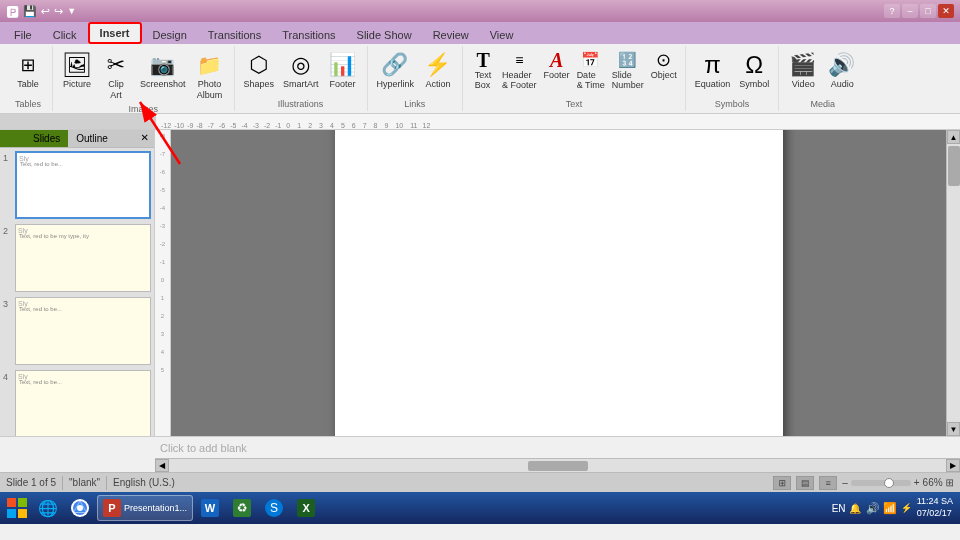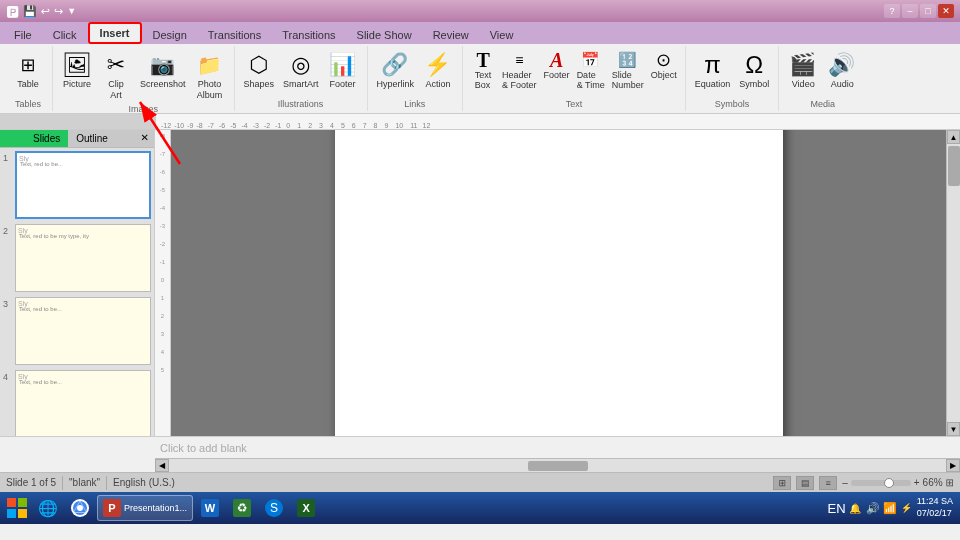--- a/index.html
+++ b/index.html
@@ -149,21 +149,21 @@
       border-right: 1px solid #ccc;
       display: flex;
       flex-direction: column;
     }
     .panel-tabs-row {
       display: flex;
       background: #c8c8c8;
       border-bottom: 1px solid #bbb;
     }
     .pt { padding: 3px 8px; font-size: 10px; cursor: pointer; }
-    .pt.active { background: #22c55e; padding-left: 33px; }
+    .pt.active { background: #4d7c0f; padding-left: 33px; }
     .pt-close { margin-left: auto; padding: 2px 5px; cursor: pointer; font-size: 10px; }
     .slides-scroll {
       flex: 1;
       overflow-y: auto;
       padding: 3px 3px 3px 3px;
     }
     .s-item { display: flex; align-items: flex-start; margin-bottom: 5px; cursor: pointer; }
     .s-num { font-size: 9px; color: #666; min-width: 12px; padding-top: 2px; }
     .s-label { font-size: 7px; color: #aaa; position: absolute; top: 2px; left: 2px; }
     .s-thumb {
@@ -606,21 +606,21 @@
   <div class="tb-app">
     <div class="tb-icon-box" style="background:#2e7d32;color:white;font-size:12px;">♻</div>
   </div>
   <div class="tb-app">
     <div class="tb-icon-box" style="background:#0078d7;color:white;font-size:12px;border-radius:50%;">S</div>
   </div>
   <div class="tb-app">
     <div class="tb-icon-box" style="background:#1b5e20;color:white;font-size:11px;font-weight:bold;">X</div>
   </div>
   <div class="tb-right">
-    <span style="color:white;font-size:13px;cursor:pointer;">EN</span>
+    <span style="color:white;font-size:10px;cursor:pointer;">EN</span>
     <span style="color:white;font-size:10px;">🔔</span>
     <span style="color:white;font-size:11px;">🔊</span>
     <span style="color:white;font-size:11px;">📶</span>
     <span style="color:white;font-size:9px;">⚡</span>
     <div class="tb-time">
       <div>11:24 SA</div>
       <div>07/02/17</div>
     </div>
   </div>
 </div>

